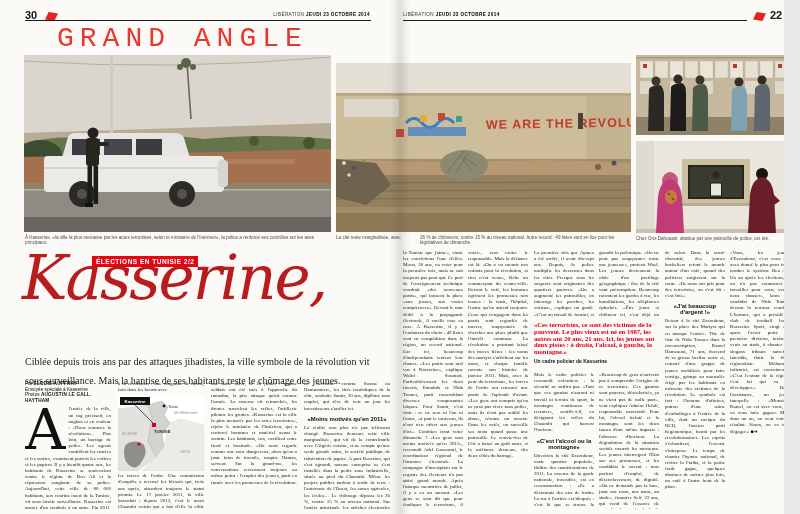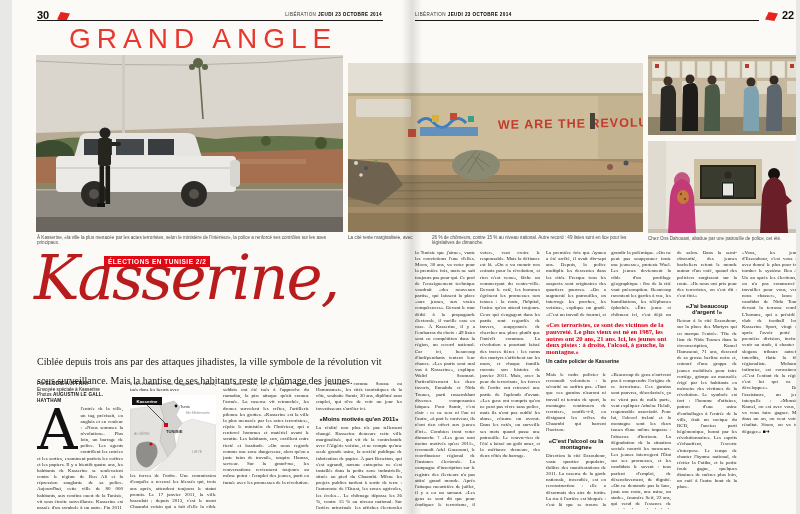--- a/index.html
+++ b/index.html
@@ -1,17 +1,17 @@
 <!DOCTYPE html>
 <html><head>
 <meta charset="utf-8">
 <style>
   html,body{margin:0;padding:0;background:#e8e8e6;}
   .spread{position:relative;width:784px;height:514px;background:#fbfaf7;overflow:hidden;
-          font-family:"Liberation Serif",serif;color:#1b1b1b;margin-left:12px;}
+          font-family:"Liberation Serif",serif;color:#1b1b1b;}
   .abs{position:absolute;}
   
   .pagenum{font:bold 11px "Liberation Sans",sans-serif;color:#111;}
   .folio{font:4.6px "Liberation Sans",sans-serif;letter-spacing:.4px;color:#333;}
   .folio b{color:#000;}
   .rule{height:1px;background:#1a1a1a;}
   .diamond{width:13px;height:9px;background:#e8231e;clip-path:polygon(28% 0,100% 18%,72% 100%,0 82%);}
   .section-title{font-family:"Liberation Sans",sans-serif;font-size:28px;letter-spacing:6px;
                  color:#e8372e;font-weight:400;}
   
@@ -44,21 +44,21 @@
 
 <div class="spread">
 
   <div class="abs pagenum" style="left:25px;top:9px;">30</div>
   <div class="abs diamond" style="left:45px;top:12px;"></div>
   <div class="abs folio" style="left:215px;top:12px;width:155px;text-align:right;">
     <span>LIBÉRATION</span>
     <b>JEUDI 23 OCTOBRE 2014</b>
   </div>
   <div class="abs rule" style="left:25px;top:20px;width:346px;"></div>
-  <div class="abs section-title" style="left:57px;top:23px;">GRAND ANGLE</div>
+  <div class="abs section-title" style="left:57px;top:23px;font-family:Liberation Mono, monospace;">GRAND ANGLE</div>
 
   <div class="abs folio" style="left:403px;top:12px;">
     <span>LIBÉRATION</span>
     <b>JEUDI 23 OCTOBRE 2014</b>
   </div>
   <div class="abs rule" style="left:403px;top:20px;width:344px;"></div>
   <div class="abs diamond" style="left:753px;top:12px;"></div>
   <div class="abs pagenum" style="left:770px;top:9px;">22</div>
 
   <div class="abs" style="left:24px;top:55px;width:307px;height:177px;">

